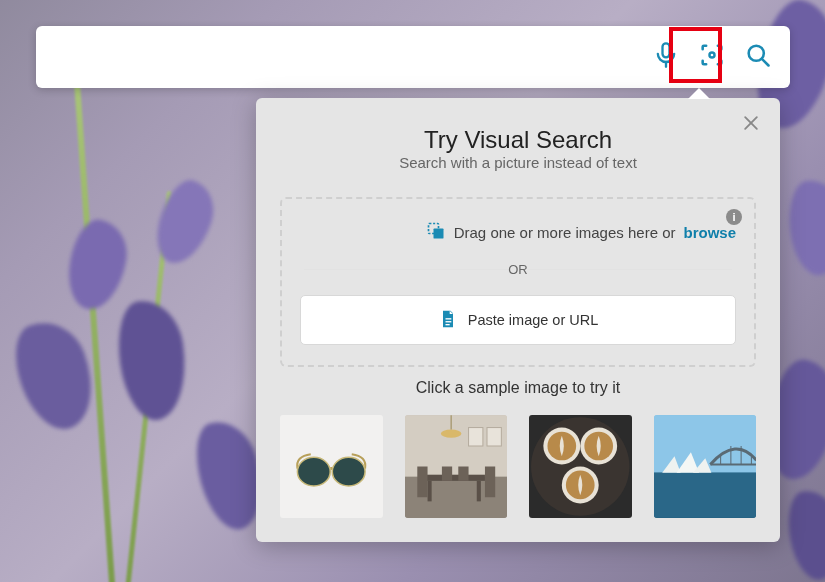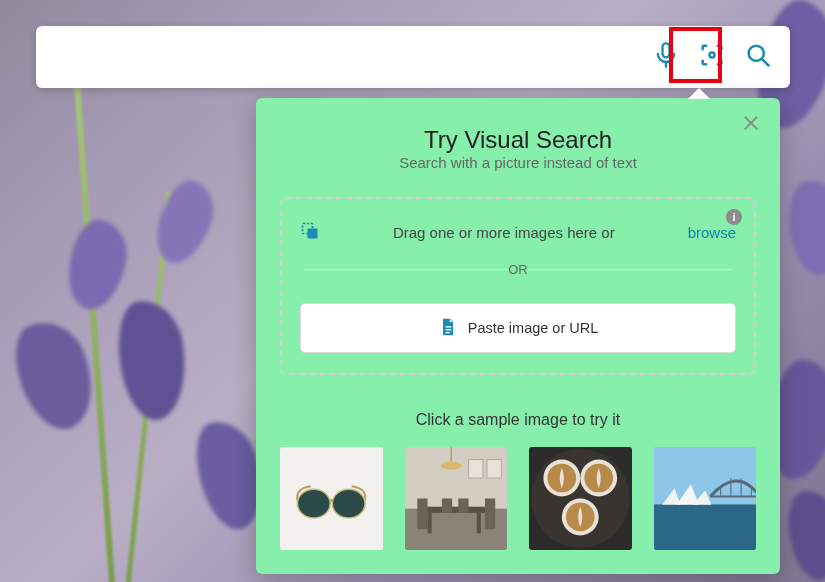--- a/index.html
+++ b/index.html
@@ -41,21 +41,21 @@
     border: 4px solid #e60012;
     pointer-events: none;
     z-index: 5;
   }
 
   
   .popover {
     position: absolute;
     top: 98px; left: 256px;
     width: 524px;
-    background: #86efac;
+    background: #e5e5e5;
     border-radius: 6px;
     box-shadow: 0 4px 24px rgba(0,0,0,0.25);
     padding: 28px 24px 24px;
   }
   .popover::before {
     content: "";
     position: absolute;
     top: -10px; left: 432px;
     width: 0; height: 0;
     border-left: 11px solid transparent;
@@ -80,42 +80,41 @@
     padding: 22px 18px 20px;
   }
   .info-dot {
     position: absolute; top: 10px; right: 12px;
     width: 16px; height: 16px; border-radius: 50%;
     background: #8b8b8b; color: #fff;
     font-size: 11px; font-weight: bold;
     display: flex; align-items: center; justify-content: center;
     cursor: pointer;
   }
-  .drag-line { display: flex; align-items: center; justify-content: space-between; gap: 21px; font-size: 15px; color: #444; }
-  .drag-line .browse { color: #0f7faa; font-weight: normal; cursor: pointer; }
+  .drag-line { display: flex; align-items: center; justify-content: flex-end; gap: 8px; font-size: 15px; color: #444; }
+  .drag-line .browse { color: #0f7faa; font-weight: bold; cursor: pointer; }
   .drag-icon svg { width: 20px; height: 20px; }
 
   .or-row { display: flex; align-items: center; gap: 0; margin: 18px 4px; }
   .or-row .line { flex: 1; height: 1px; background: #e2e2e2; }
   .or-row .or-text { font-size: 13px; color: #666; }
 
   .action-row { display: flex; gap: 14px; }
   .action-btn {
     flex: 1;
     display: flex; align-items: center; justify-content: center; gap: 10px;
     height: 50px;
     border: 1px solid #d8d8d8; border-radius: 5px;
     background: #fff;
     font-size: 14.5px; color: #333;
     cursor: pointer;
-    margin-top: 8px;
   }
   .action-btn svg { width: 20px; height: 20px; }
 
-  .sample-label { text-align: center; font-size: 16px; color: #333; margin-top: 36px; }
+  .sample-label { text-align: center; font-size: 16px; color: #333; margin-top: 12px; }
   .sample-row { display: flex; gap: 22px; margin-top: 18px; }
   .sample { width: 103px; height: 103px; border-radius: 3px; cursor: pointer; position: relative; overflow: hidden; }
 
   
   .thumb-sunglasses { background: #f2f1f0; display:flex; align-items:center; justify-content:center; }
   .thumb-dining { background: linear-gradient(180deg,#cfc7bc 0%, #b8b0a4 50%, #8c857a 100%); }
   .thumb-latte { background: #2b2b2b; }
   .thumb-bridge { background: linear-gradient(180deg,#87c2e6 0%, #a8d4ee 55%, #2a6788 55%, #1e5a7a 100%); }
 </style>
 </head>

